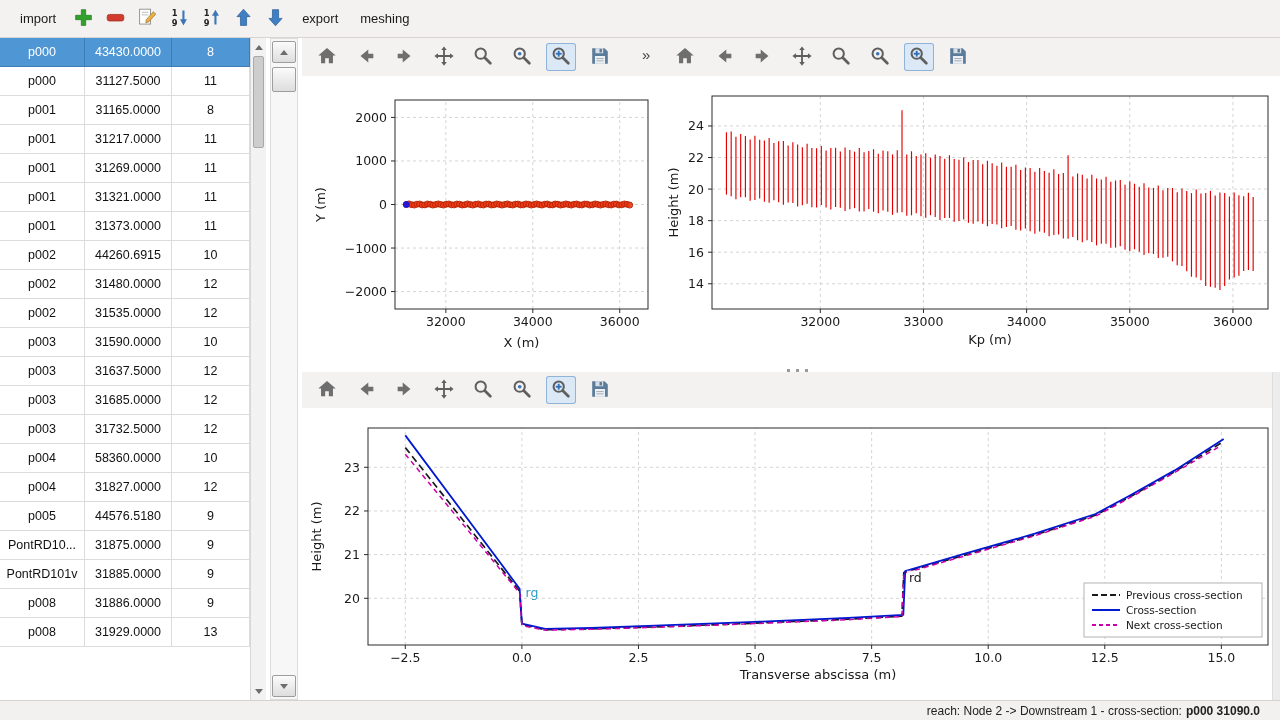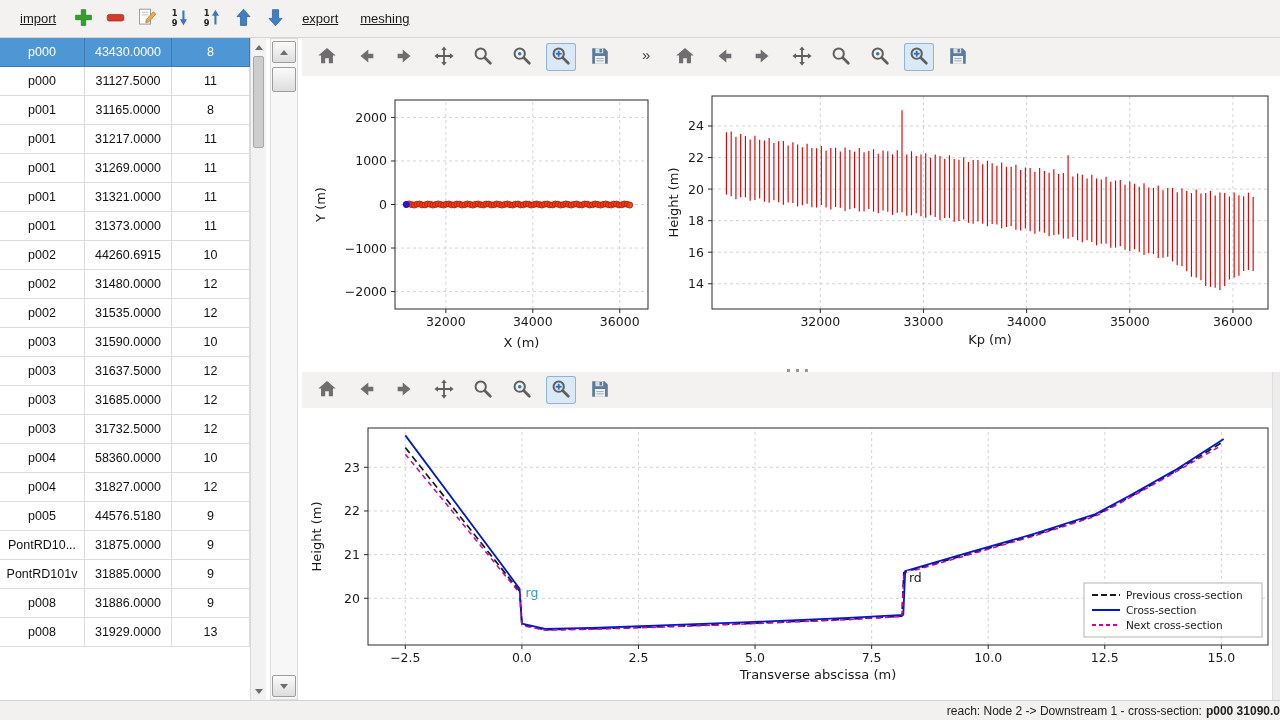--- a/index.html
+++ b/index.html
@@ -5,21 +5,21 @@
   * { margin:0; padding:0; box-sizing:border-box; }
   html,body { width:1280px; height:720px; overflow:hidden;
     font-family:"Liberation Sans","DejaVu Sans",sans-serif; background:#ffffff; }
   #app { position:relative; width:1280px; height:720px; background:#ffffff; }
 
   
   #app-toolbar { position:absolute; left:0; top:0; width:1280px; height:38px;
     background:#f3f2f0; border-bottom:1px solid #d8d5d2;
     display:flex; align-items:center; gap:2px; padding:0 10px; }
   .txtbtn { font-size:13px; color:#1b1b1b; background:none; border:none;
-    padding:5px 10px; font-family:inherit; cursor:default;text-decoration:underline; }
+    padding:5px 10px; font-family:inherit; cursor:default; }
   .iconbtn { width:30px; height:28px; background:none; border:none;
     display:flex; align-items:center; justify-content:center; cursor:default; }
   .iconbtn svg { width:21px; height:21px; }
 
   
   #table-panel { position:absolute; left:0; top:38px; width:250px; height:662px; background:#fff; }
   .thead { display:flex; height:24px; background:linear-gradient(#fdfdfd,#ebebeb);
     border-bottom:1px solid #b9b9b9; }
   .th { font-weight:bold; font-size:12.5px; display:flex; align-items:center;
     justify-content:center; border-right:1px solid #c6c6c6; color:#111; }
@@ -67,21 +67,21 @@
     background:#9a9a9a; box-shadow:-9px 0 #9a9a9a, 9px 0 #9a9a9a; }
   #mid-toolbar { position:absolute; left:302px; top:372px; width:978px; height:36px; }
   #panel-bottom { position:absolute; left:302px; top:408px; width:970px; height:292px; background:#fff; }
   #right-strip { position:absolute; left:1272px; top:372px; width:8px; height:328px;
     background:#ececec; border-left:1px solid #dedede; }
   svg text { font-family:"DejaVu Sans","Liberation Sans",sans-serif; }
 
   
   #status-bar { position:absolute; left:0; top:700px; width:1280px; height:20px;
     background:#f2f1ef; border-top:1px solid #d5d2cf; font-size:12px; color:#222;
-    display:flex; align-items:center; justify-content:flex-end; padding-right:0; gap:4px; }
+    display:flex; align-items:center; justify-content:flex-end; padding-right:20px; gap:4px; }
 </style>
 </head>
 <body>
 
 <div id="app">
 
   <div id="app-toolbar">
     <button class="txtbtn">import</button>
     <span id="app-toolbar-icons" style="display: flex; gap: 2px;">
         <button class="iconbtn">

